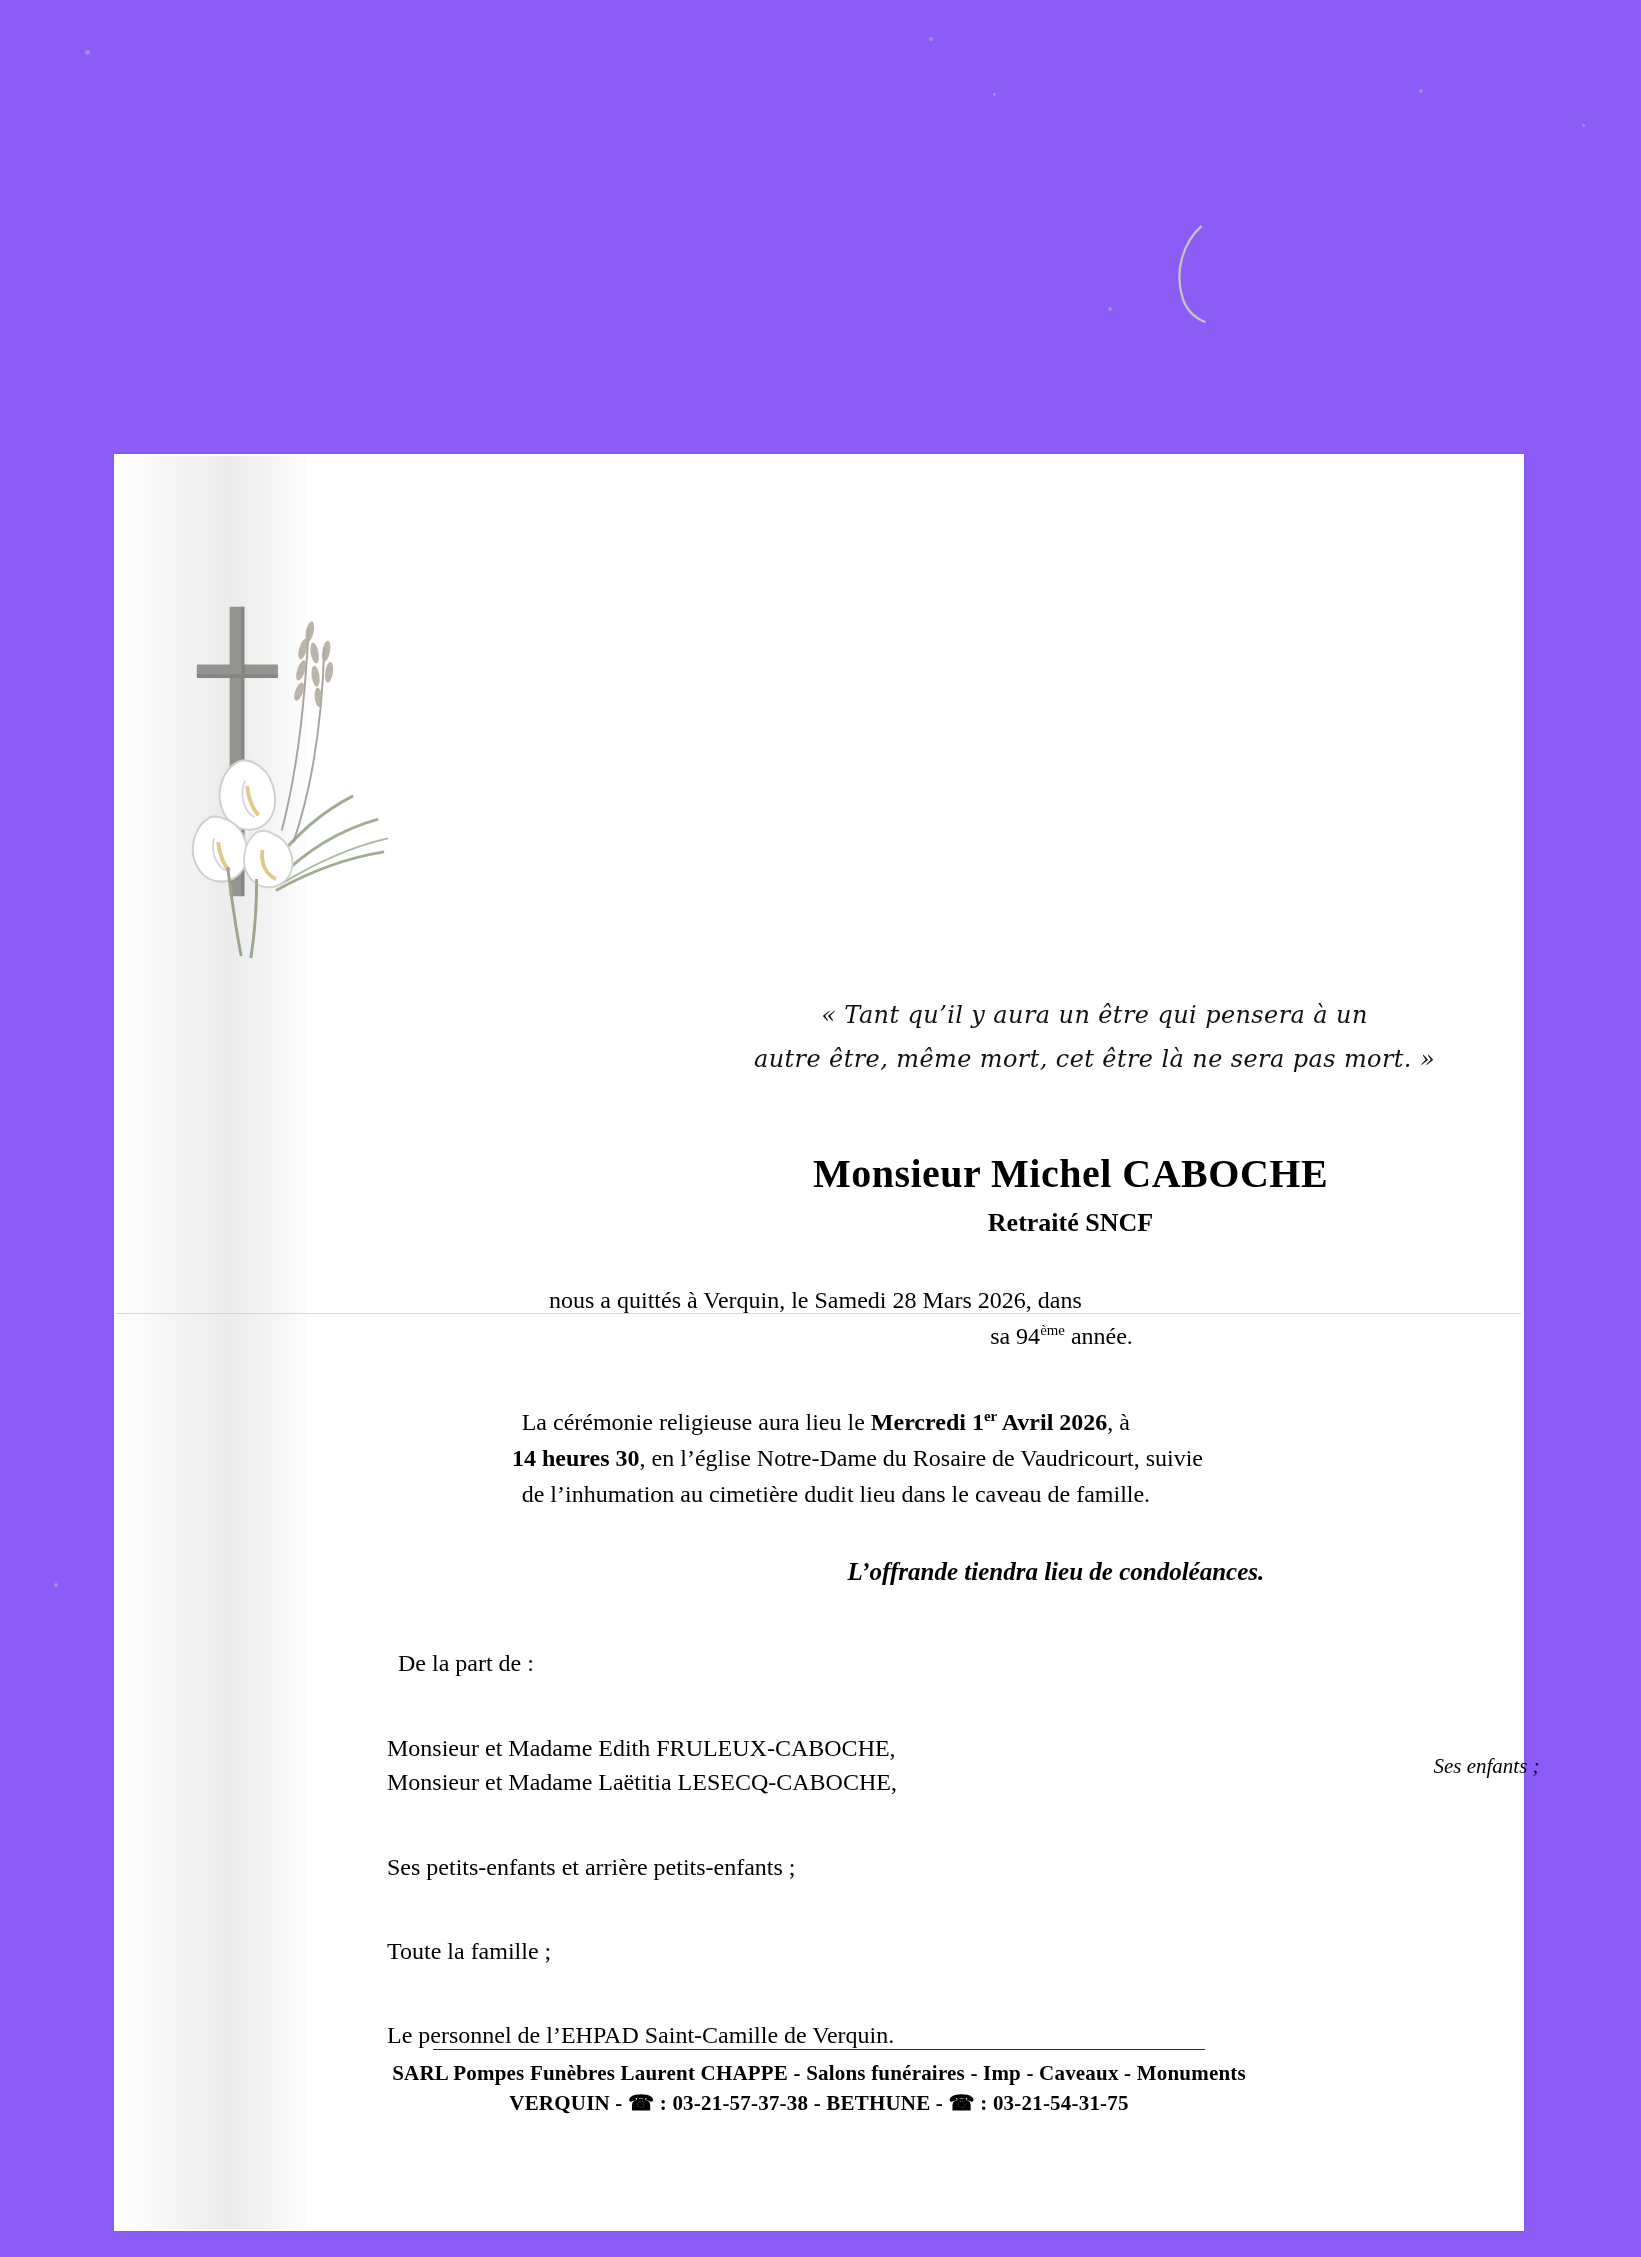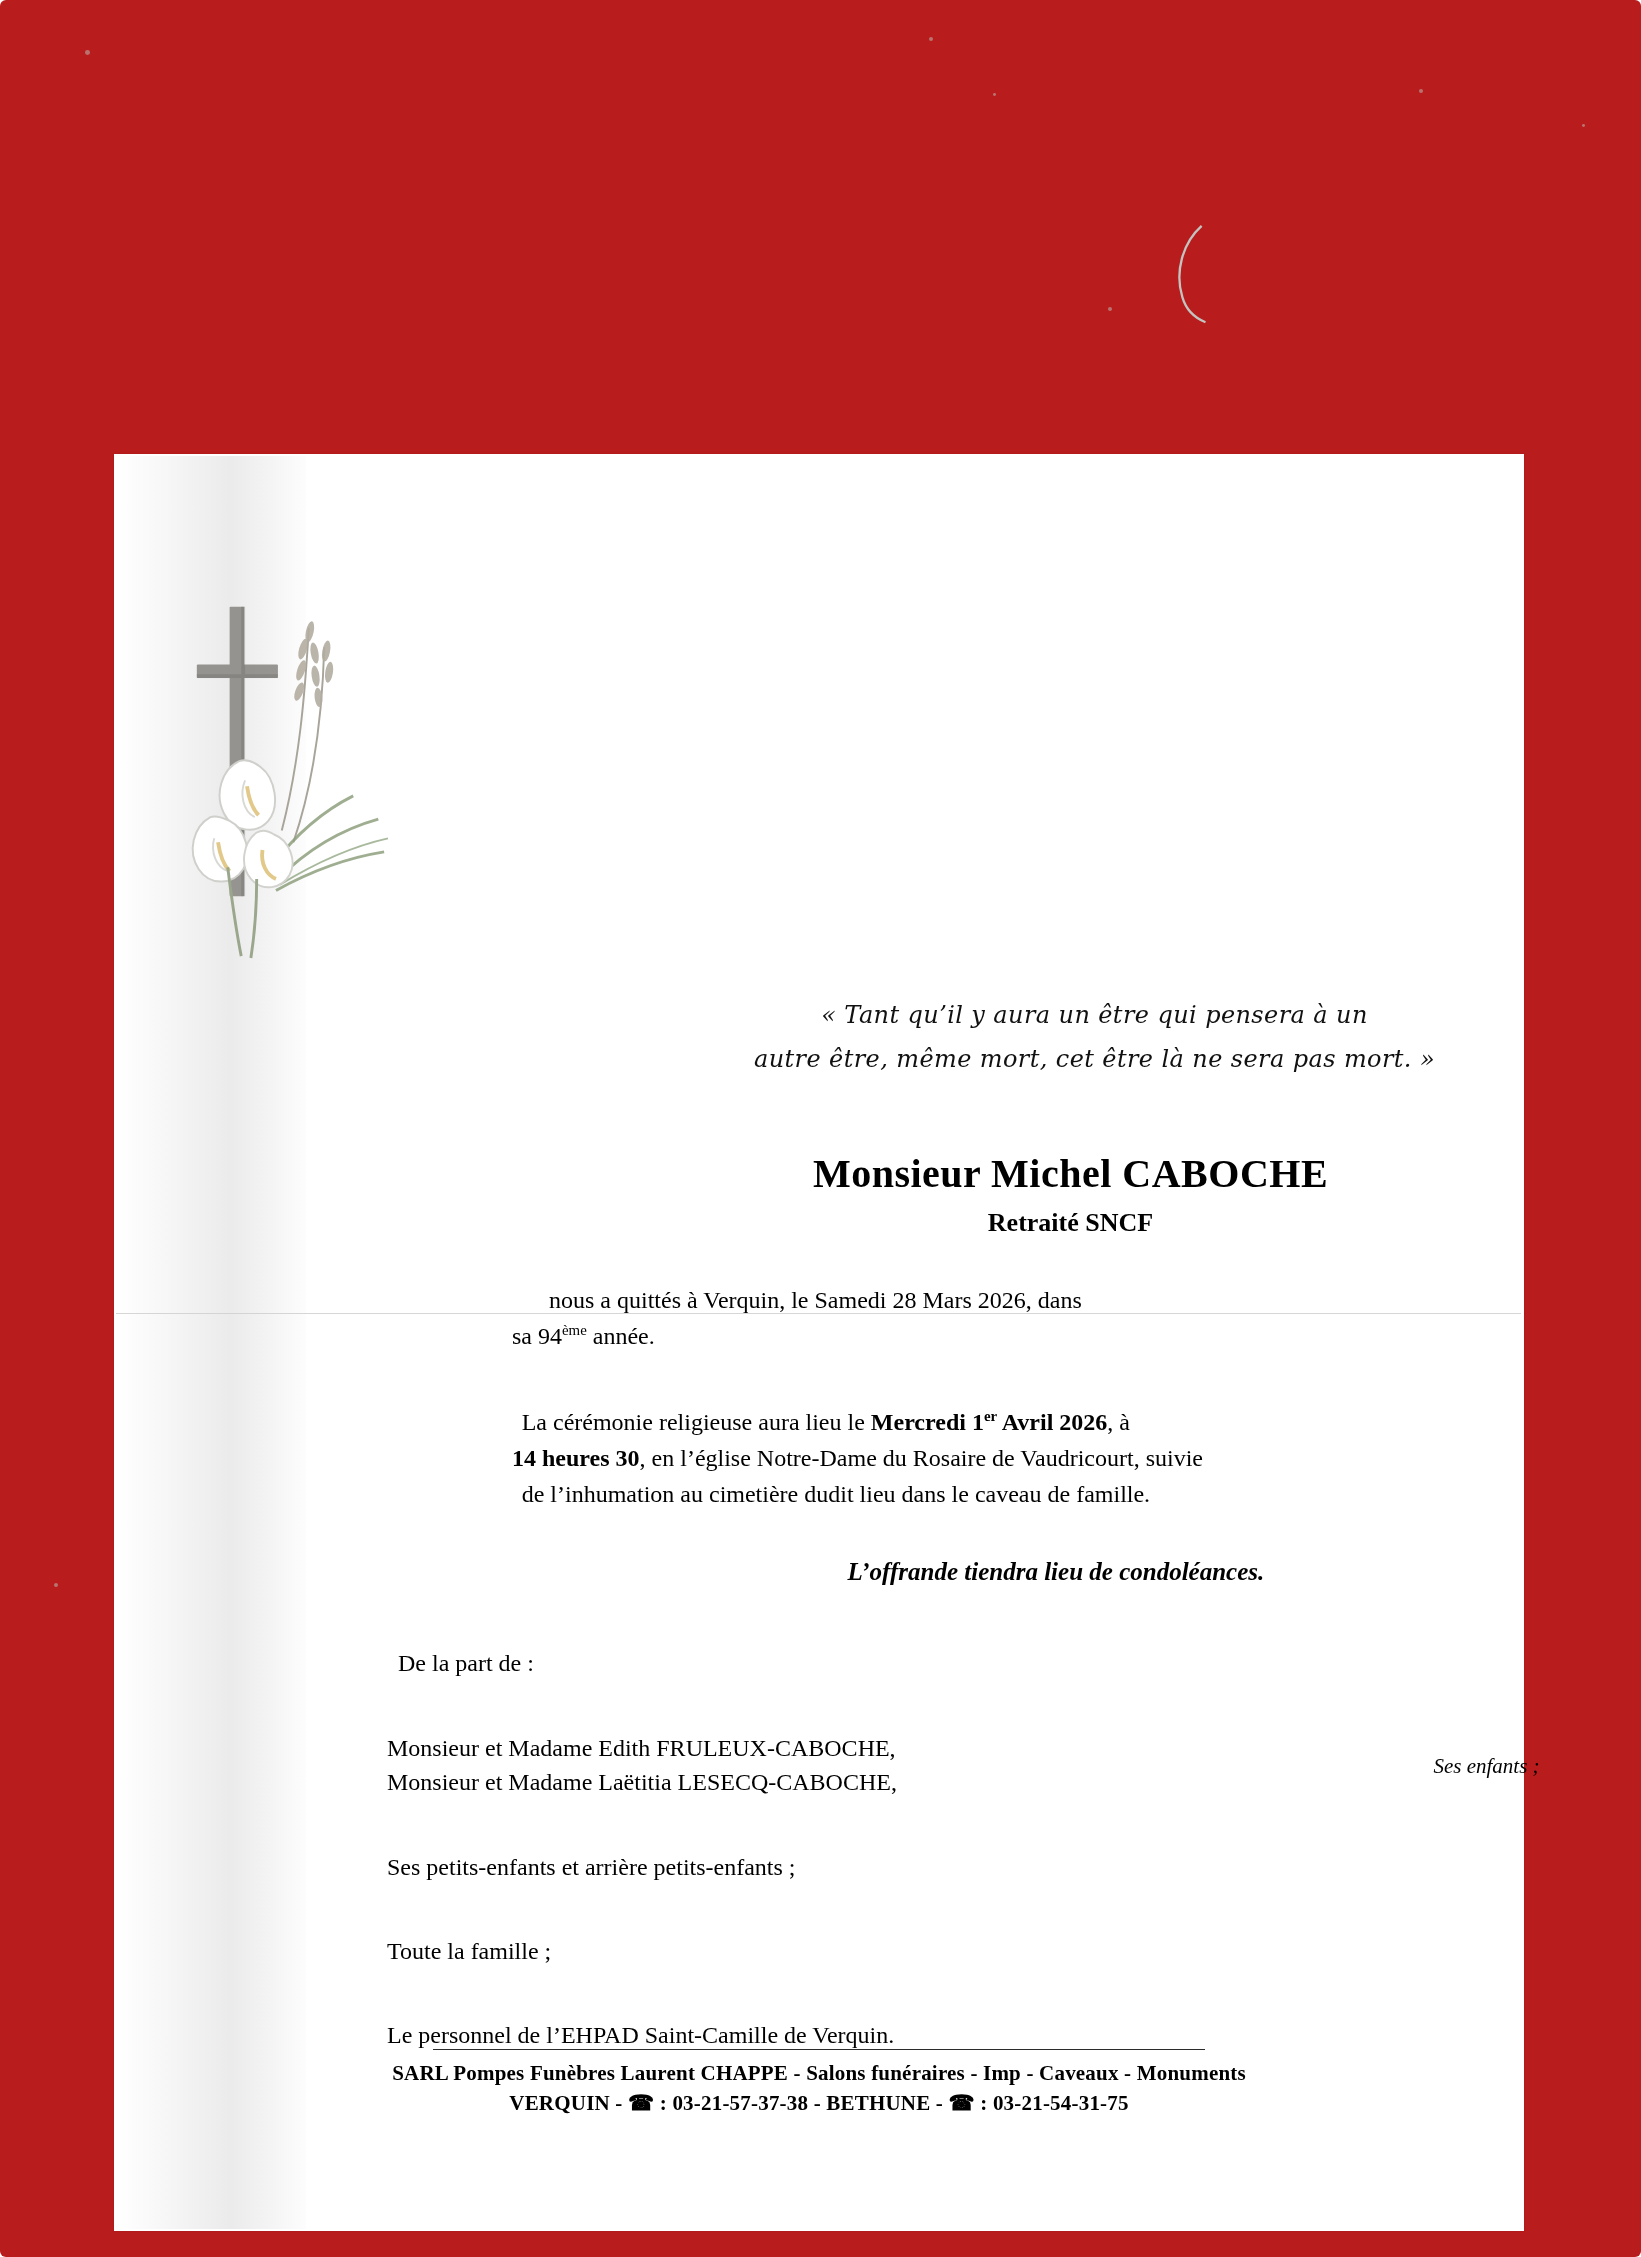--- a/index.html
+++ b/index.html
@@ -15,22 +15,21 @@
     color: #000000;
     overflow: hidden;
   }
 
   
   .scan-page {
     position: absolute;
     left: 0; top: 0;
     width: 1641px;
     height: 2257px;
-    background: #b91c1c;
-    border-radius: 6px;
+    background: #8b5cf6;
   }
 
   .speck {
     position: absolute;
     background: #b9b9b5;
     border-radius: 50%;
     opacity: .55;
   }
 
   
@@ -129,21 +128,21 @@
   }
 
   .para {
     font-size: 24px;
     line-height: 1.5;
     margin-top: 44px;
   }
 
   .para-death { padding-left: 21px; }
   .para-death .l1 { display: block; padding-left: 37px; }
-  .para-death .l2 { display: block; }
+  .para-death .l2 { display: block; text-align: center; }
 
   .para-ceremony { padding-left: 21px; margin-top: 50px; }
   .para-ceremony .l1 { display: block; padding-left: 9.7px; }
   .para-ceremony .l2 { display: block; }
   .para-ceremony .l3 { display: block; padding-left: 9.7px; }
 
   .bold { font-weight: bold; }
   sup { font-size: .62em; vertical-align: super; }
 
   .reunion, .offrande {

